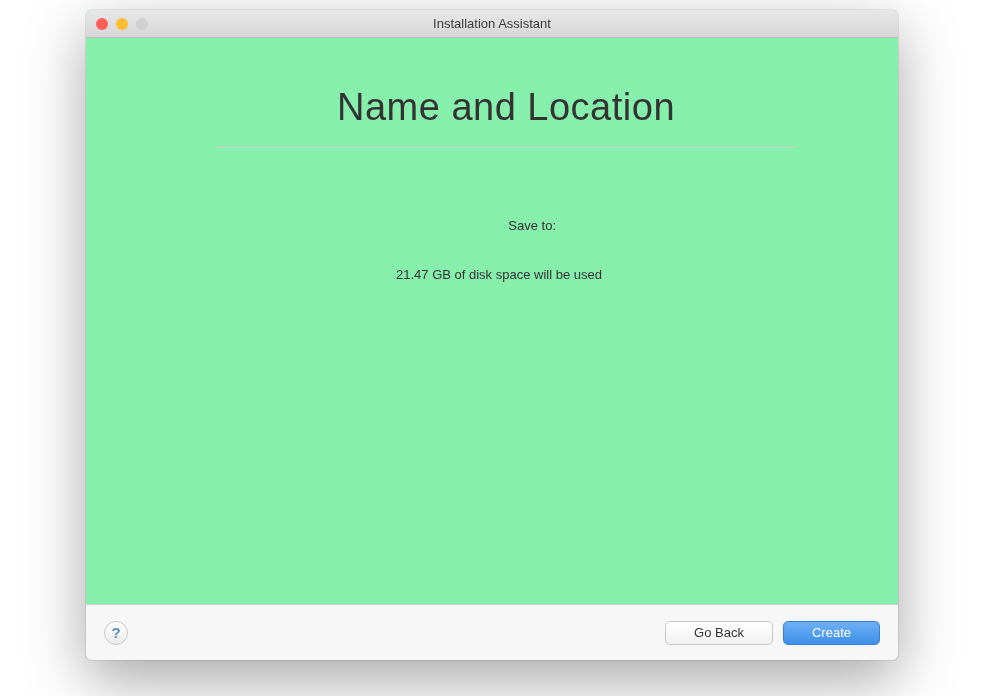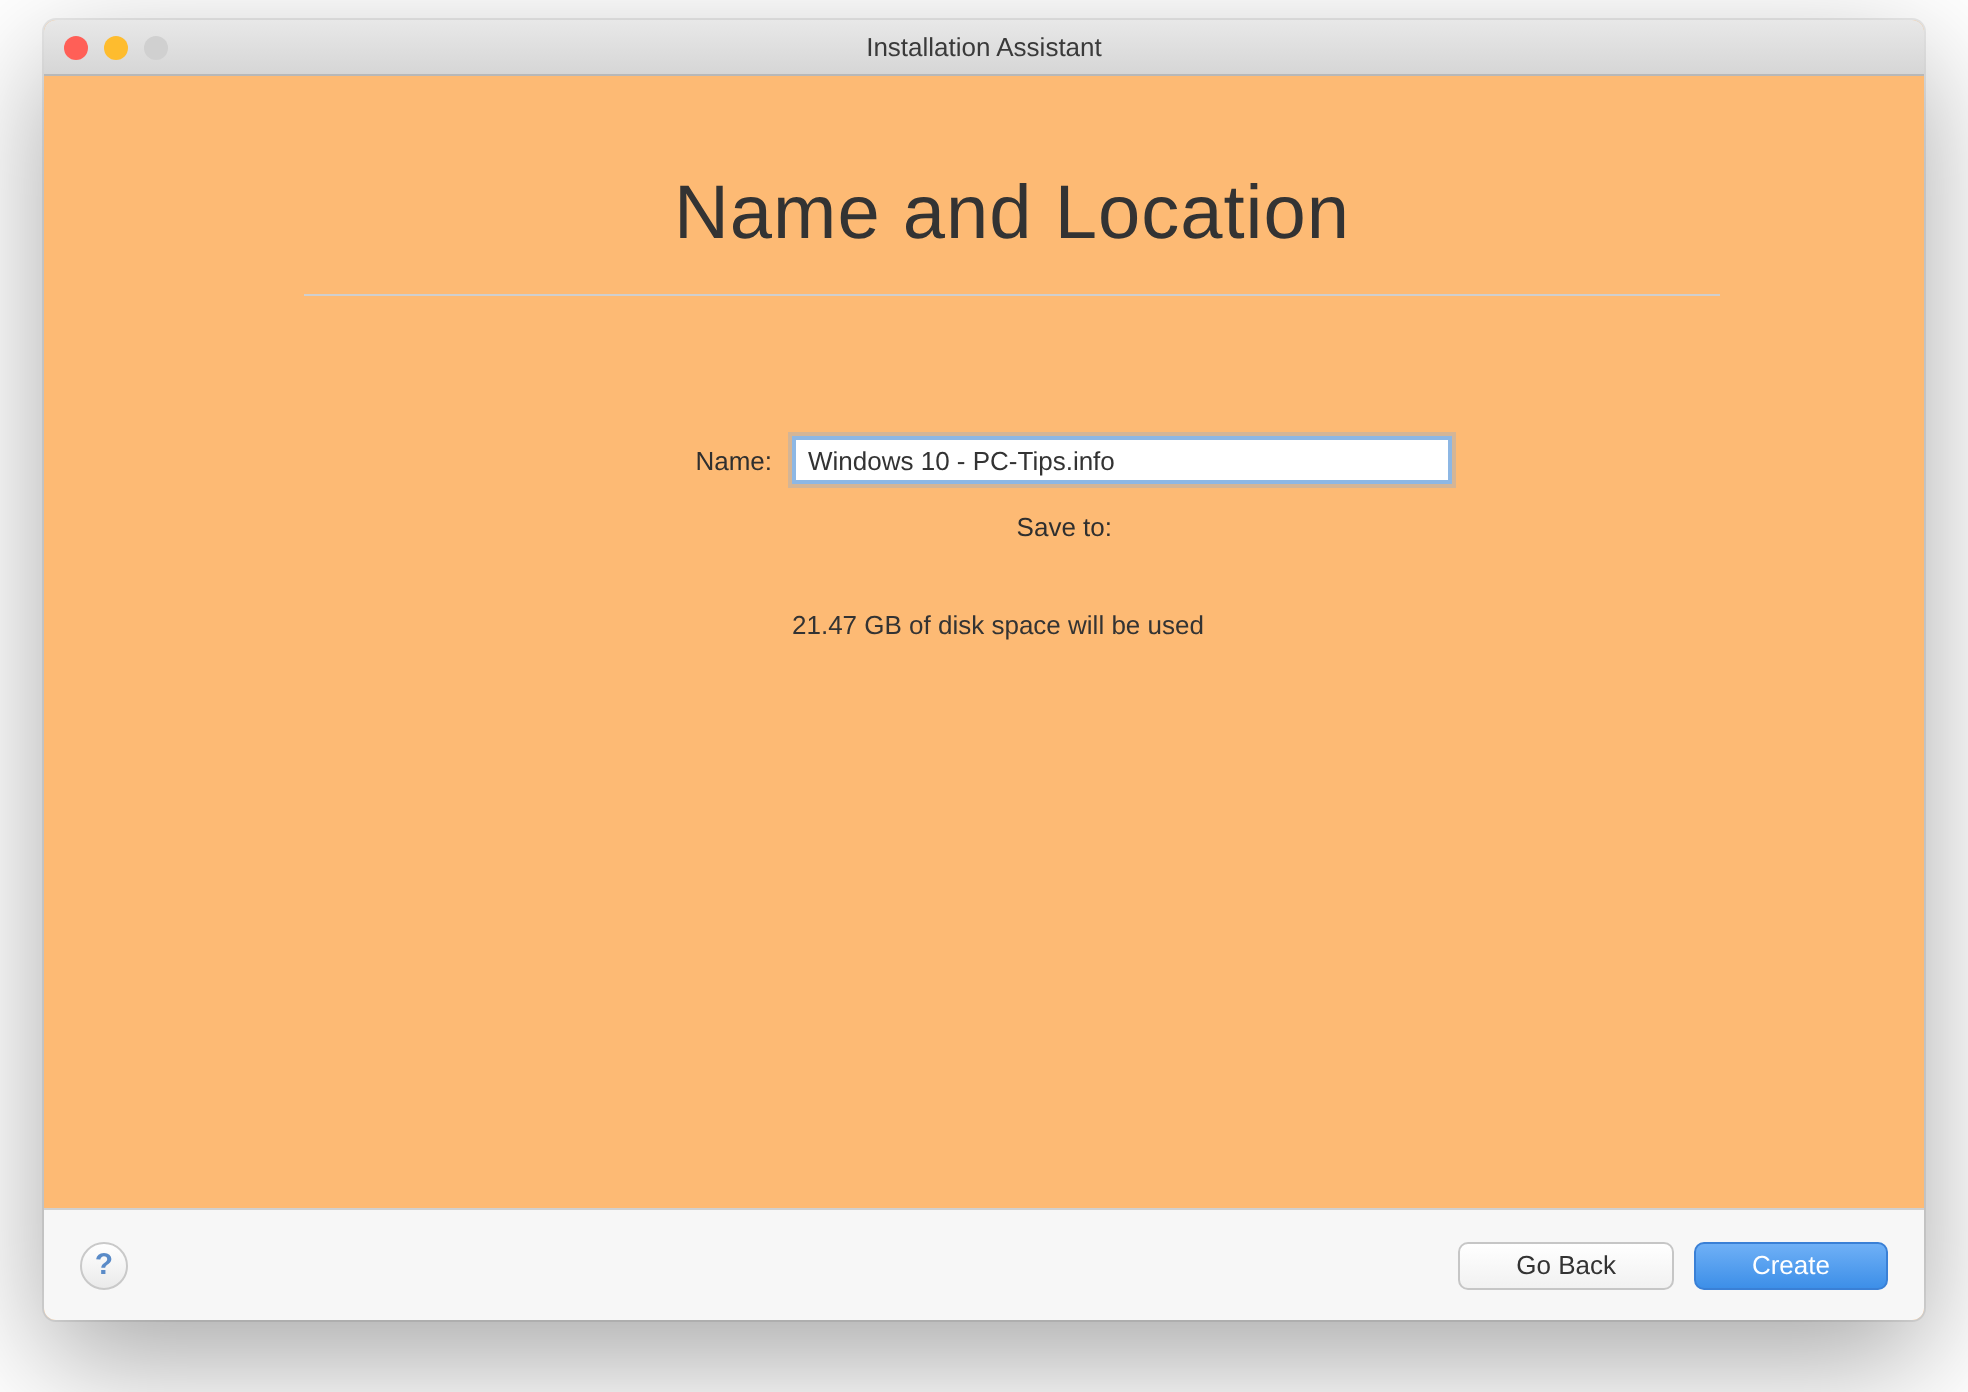--- a/index.html
+++ b/index.html
@@ -11,23 +11,23 @@
     body {
       background: #fff;
       width: 984px;
       height: 696px;
       display: flex;
       align-items: flex-start;
       justify-content: center;
       padding: 10px;
     }
     .window {
-      width: 940px;
+      width: 812px;
       height: 650px;
-      background: #fdba74;
+      background: #86efac;
       border-radius: 6px;
       box-shadow: 0 20px 60px rgba(0,0,0,0.35), 0 0 0 1px rgba(0,0,0,0.08);
       display: flex;
       flex-direction: column;
       overflow: hidden;
     }
     .titlebar {
       height: 28px;
       background: linear-gradient(to bottom, #e8e8e8, #d6d6d6);
       border-bottom: 1px solid #b8b8b8;
@@ -227,24 +227,20 @@
       <div class="tl tl-max"></div>
     </div>
     <div class="titlebar-title">Installation Assistant</div>
   </div>
 
   <div class="content">
     <div class="page-title">Name and Location</div>
     <div class="hr"></div>
 
     <div class="form">
-      <div class="form-row">
-        <div class="form-label">Name:</div>
-        <input class="text-input" type="text" value="Windows 10 - PC-Tips.info" style="">
-      </div>
 
       <div class="form-row">
         <div class="form-label">Save to:</div>
       </div>
 
       <div class="row-compact" style="width:440px;">
         <div class="status-text">21.47 GB of disk space will be used</div>
       </div>
     </div>
 

